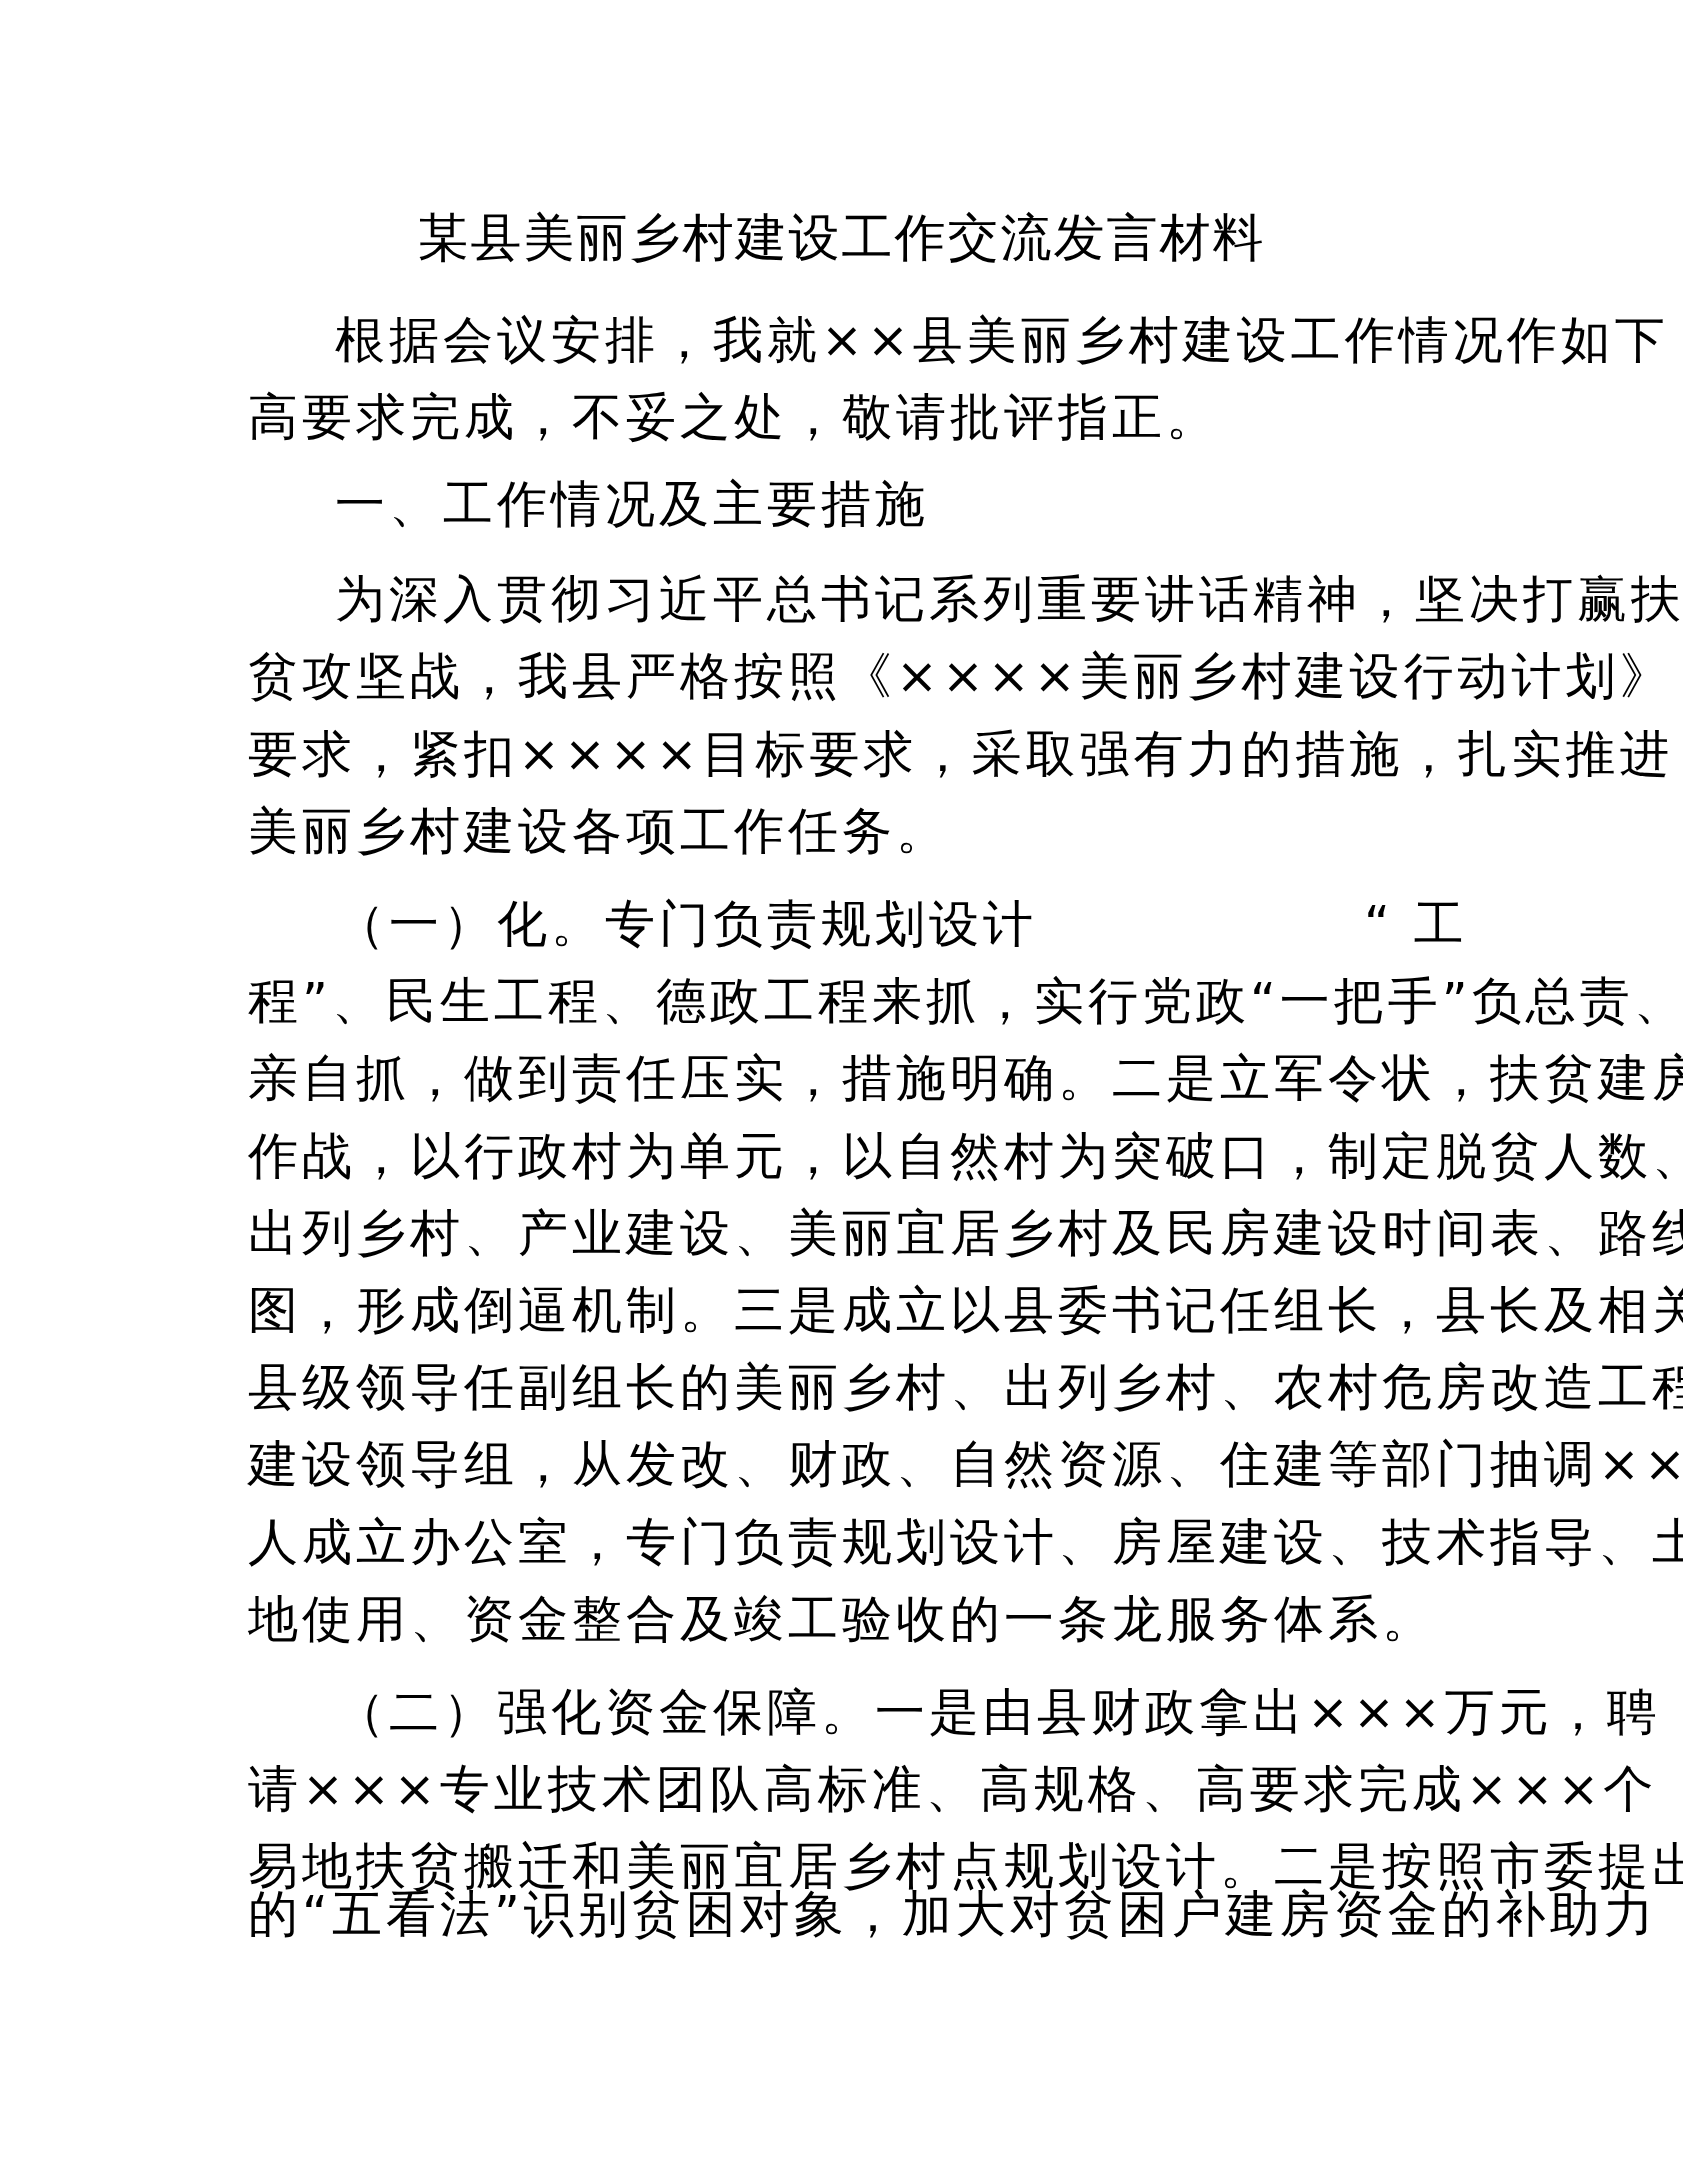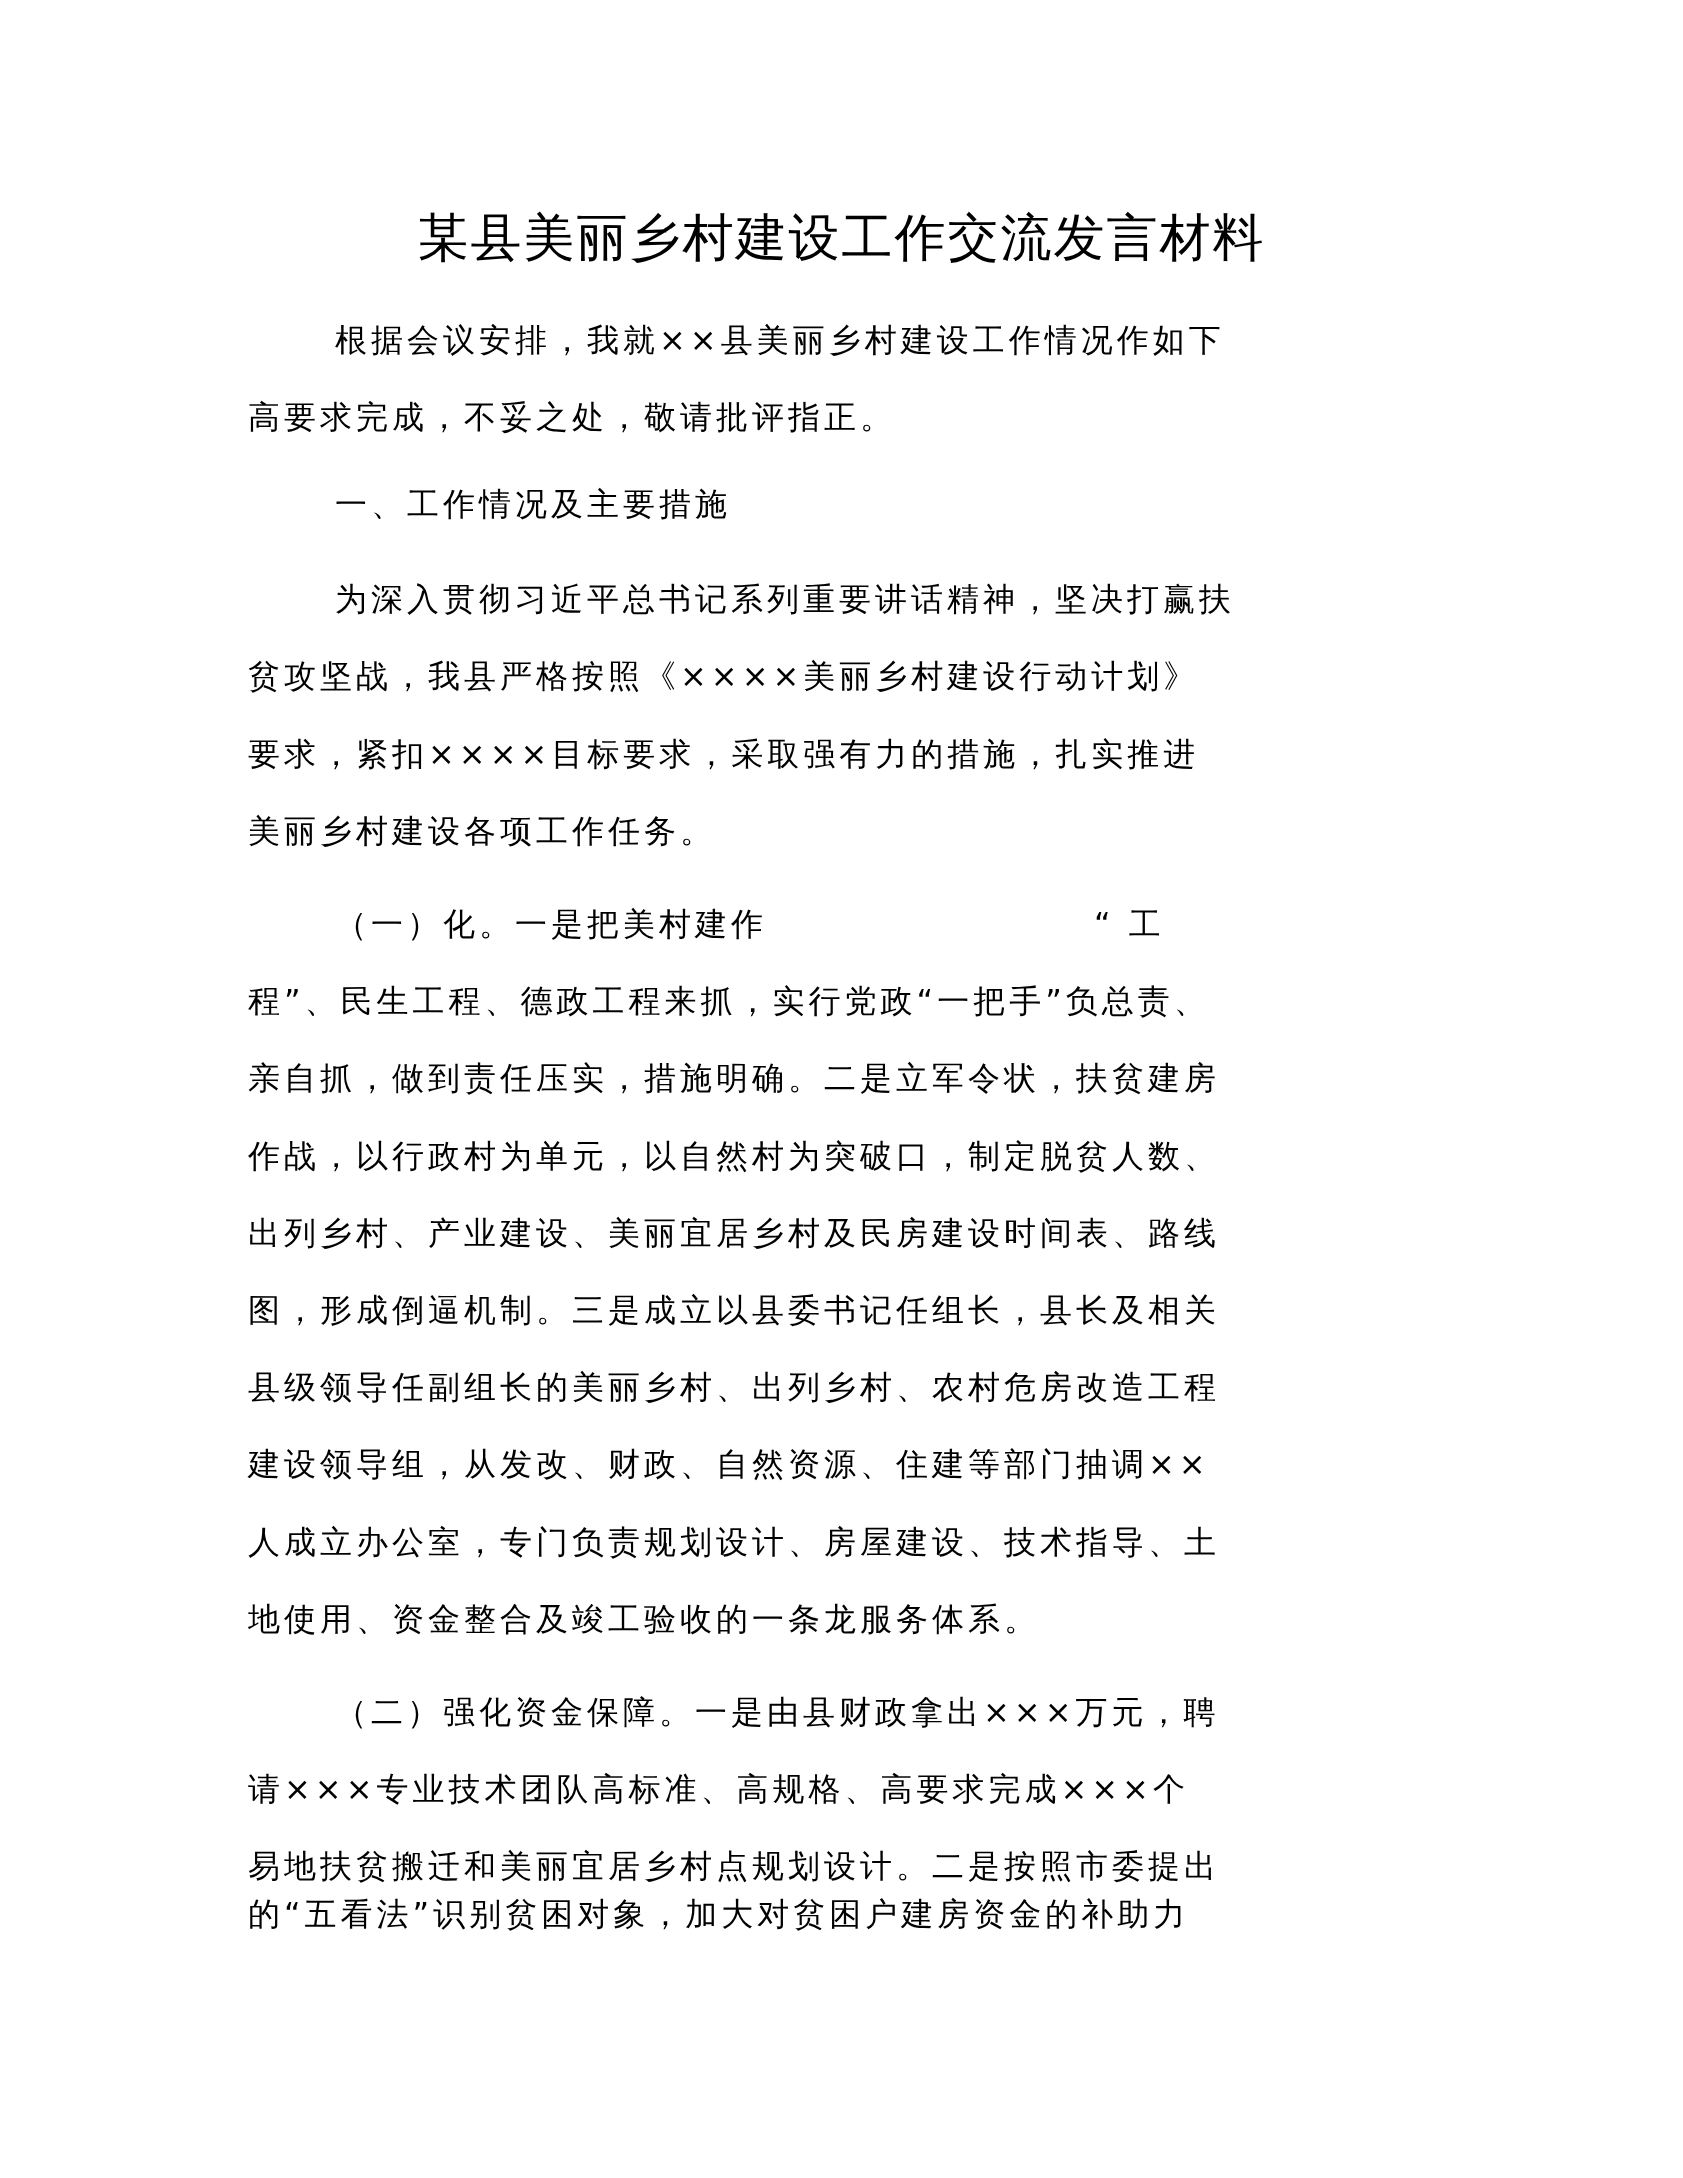--- a/index.html
+++ b/index.html
@@ -31,21 +31,21 @@
       text-align: center;
       font-size: 51px;
       line-height: 63px;
       letter-spacing: 2px;
       white-space: nowrap;
     }
     .line {
       position: absolute;
       left: 248px;
       width: 1188px;
-      font-size: 32px;
+      font-size: 50px;
       line-height: 50px;
       white-space: nowrap;
       letter-spacing: 4px;
     }
     .indent { left: 335px; }
     .gap-span { display: inline-block; width: 327px; }
   </style>
 </head>
 <body>
 
@@ -56,21 +56,21 @@
   <div class="line" style="top:392px">高要求完成，不妥之处，敬请批评指正。</div>
 
   <div class="line indent" style="top:479px">一、工作情况及主要措施</div>
 
   <div class="line indent" style="top:574px">为深入贯彻习近平总书记系列重要讲话精神，坚决打赢扶</div>
   <div class="line" style="top:651px">贫攻坚战，我县严格按照《××××美丽乡村建设行动计划》</div>
   <div class="line" style="top:729px">要求，紧扣××××目标要求，采取强有力的措施，扎实推进</div>
   <div class="line" style="top:806px">美丽乡村建设各项工作任务。</div>
 
   <div class="line indent" style="top:899px">
-    <span>（一）化。一是把美村建作</span><span class="gap-span"></span><span>“ 工</span>
+    <span>（一）化。专门负责规划设计</span><span class="gap-span"></span><span>“ 工</span>
   </div>
   <div class="line" style="top:976px">程”、民生工程、德政工程来抓，实行党政“一把手”负总责、</div>
   <div class="line" style="top:1053px">亲自抓，做到责任压实，措施明确。二是立军令状，扶贫建房</div>
   <div class="line" style="top:1131px">作战，以行政村为单元，以自然村为突破口，制定脱贫人数、</div>
   <div class="line" style="top:1208px">出列乡村、产业建设、美丽宜居乡村及民房建设时间表、路线</div>
   <div class="line" style="top:1285px">图，形成倒逼机制。三是成立以县委书记任组长，县长及相关</div>
   <div class="line" style="top:1362px">县级领导任副组长的美丽乡村、出列乡村、农村危房改造工程</div>
   <div class="line" style="top:1439px">建设领导组，从发改、财政、自然资源、住建等部门抽调××</div>
   <div class="line" style="top:1517px">人成立办公室，专门负责规划设计、房屋建设、技术指导、土</div>
   <div class="line indent" style="top:1687px">（二）强化资金保障。一是由县财政拿出×××万元，聘</div>

